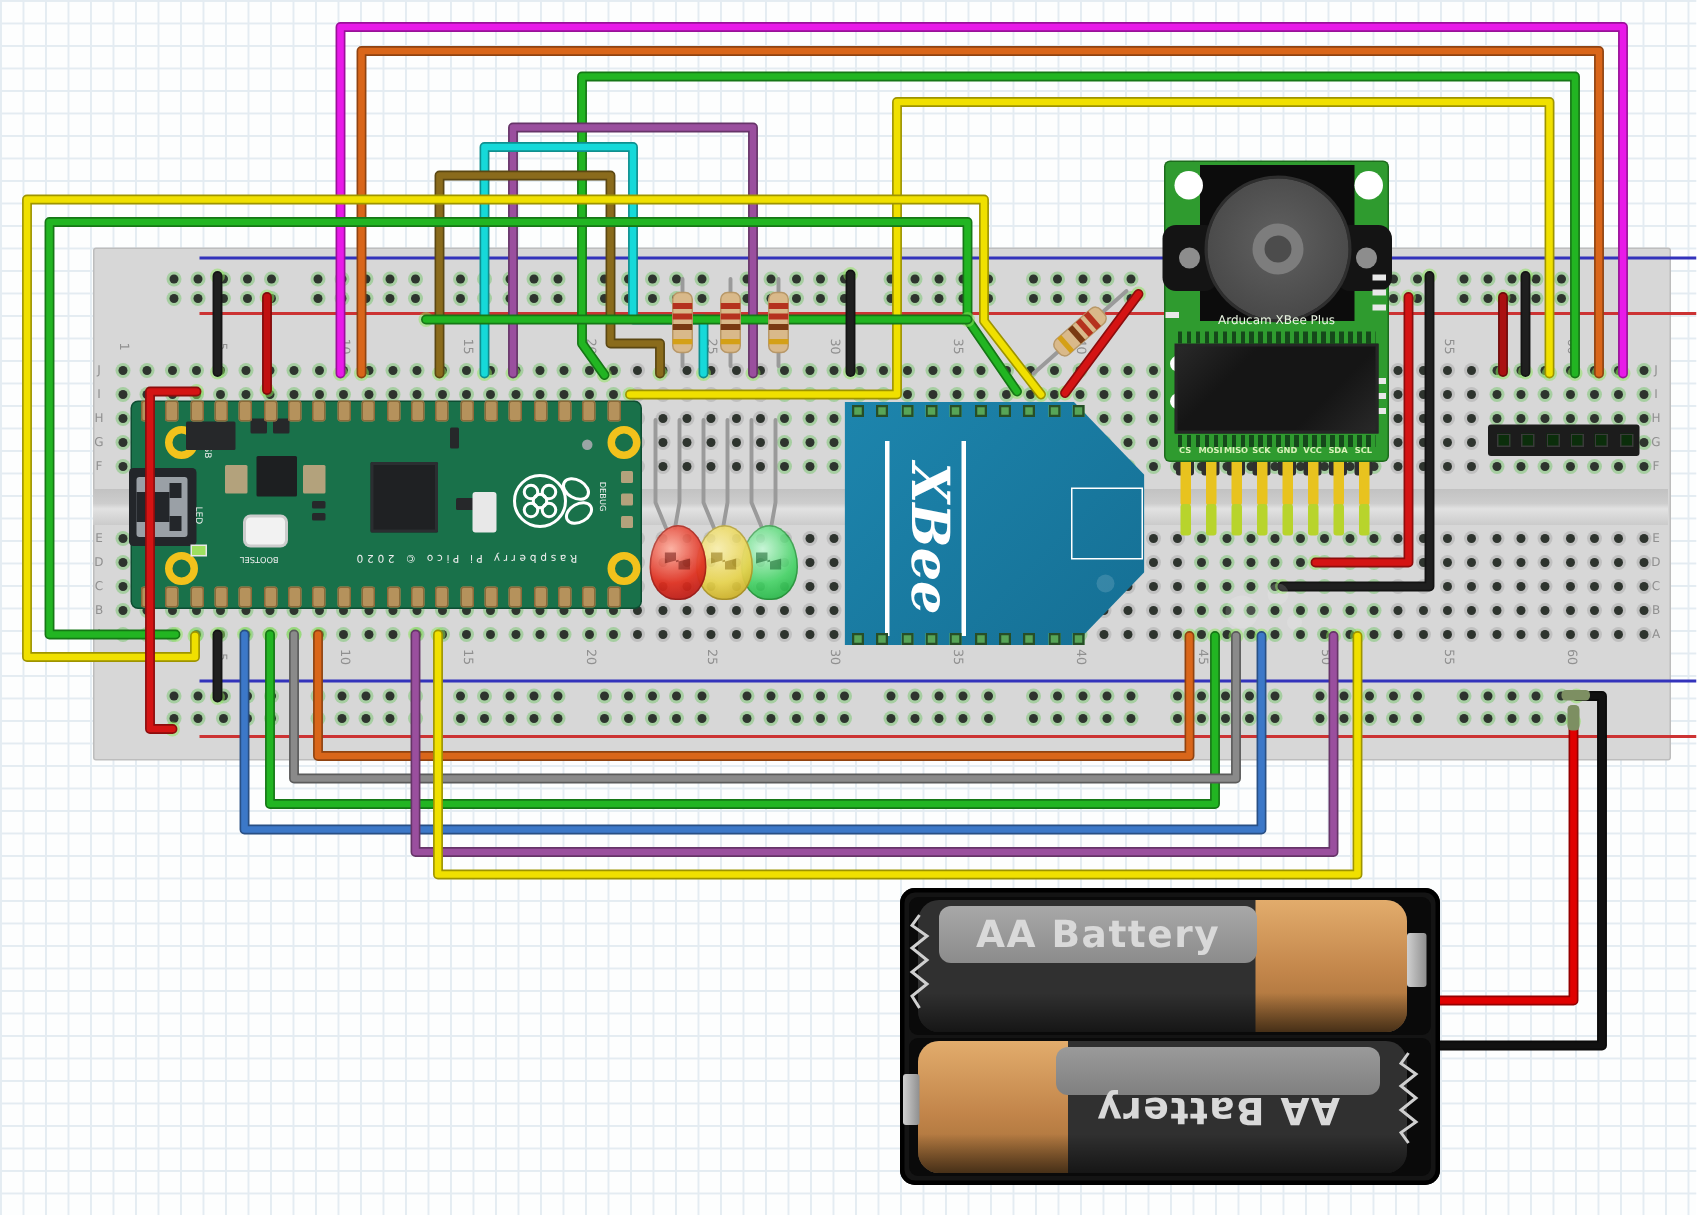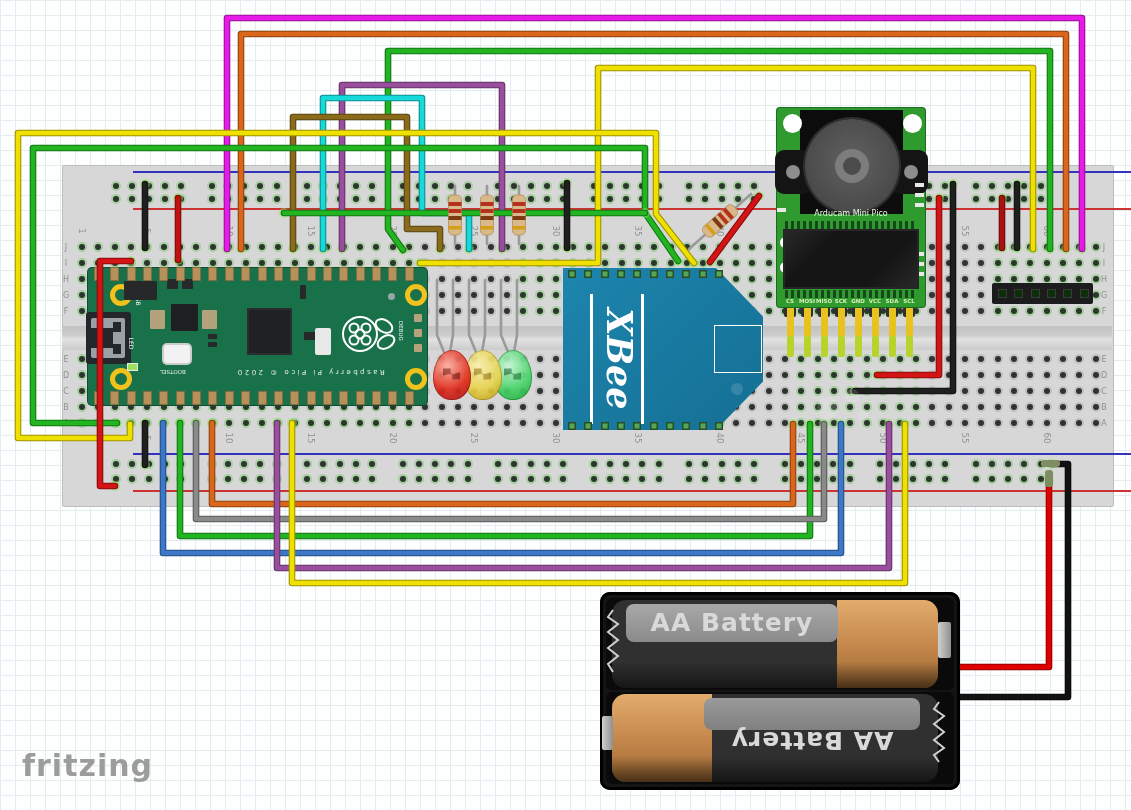--- a/index.html
+++ b/index.html
@@ -1278,21 +1278,21 @@
     <div class="white-dot" style="left:3px;top:154px;width:11px;height:11px;"></div>
     <div class="pico-txt" style="left:16px;top:130px;font-size:8px;">V</div>
     <div class="pico-txt" style="left:16px;top:155px;font-size:8px;">T</div>
     <div class="cam-dash" style="left:138px;top:75px;"></div>
     <div class="cam-dash" style="left:138px;top:85px;"></div>
     <div class="cam-dash" style="left:138px;top:95px;"></div>
     <div class="cam-dash" style="left:138px;top:144px;"></div>
     <div class="cam-dash" style="left:138px;top:154px;"></div>
     <div class="cam-dash" style="left:138px;top:164px;"></div>
     <div class="cam-dash" style="left:0px;top:100px;"></div>
-    <div class="pico-txt" style="left:0;top:101px;width:148px;text-align:center;font-size:8px;color:#eaf6e2;">Arducam Mini Pico</div>
+    <div class="pico-txt" style="left:0;top:101px;width:148px;text-align:center;font-size:8px;color:#eaf6e2;">Arducam XBee Plus</div>
     <div class="tick-strip" style="left:8px;top:113px;width:132px;"></div>
     <div class="abs" style="left:6px;top:121px;width:136px;height:60px;background:linear-gradient(135deg,#2a2a2a,#151515 30%,#151515 70%,#2a2a2a);box-shadow:inset 0 0 0 2px #262626;"></div>
     <div class="tick-strip" style="left:8px;top:182px;width:132px;"></div>
     <div id="cam-pin-labels" style="position:absolute;left:0;top:0;width:148px;height:199px;">
         <div class="pin-label" style="left: 13px; top: 190px;">CS</div>
         <div class="pin-label" style="left: 30px; top: 190px;">MOSI</div>
         <div class="pin-label" style="left: 47px; top: 190px;">MISO</div>
         <div class="pin-label" style="left: 64px; top: 190px;">SCK</div>
         <div class="pin-label" style="left: 81px; top: 190px;">GND</div>
         <div class="pin-label" style="left: 98px; top: 190px;">VCC</div>
@@ -1338,14 +1338,13 @@
   <svg id="wires-over" class="layer" width="1131" height="810">
       <circle cx="131" cy="261" r="5" fill="rgba(140,230,90,0.5)"></circle>
       <circle cx="115" cy="486" r="5" fill="rgba(140,230,90,0.5)"></circle>
       <polyline points="131,261 100,261 100,486 115,486" fill="none" stroke="rgb(140,13,13)" stroke-width="6.6" stroke-linecap="round" stroke-linejoin="round"></polyline>
       <polyline points="131,261 100,261 100,486 115,486" fill="none" stroke="#d41414" stroke-width="4.4" stroke-linecap="round" stroke-linejoin="round"></polyline>
     </svg>
 
   <div class="olive" style="left:1041px;top:460px;width:19px;height:7px;"></div>
   <div class="olive" style="left:1045px;top:470px;width:8px;height:17px;"></div>
 
-  <div id="fritzing">fritzing</div>
 </div>
 
 </body></html>

